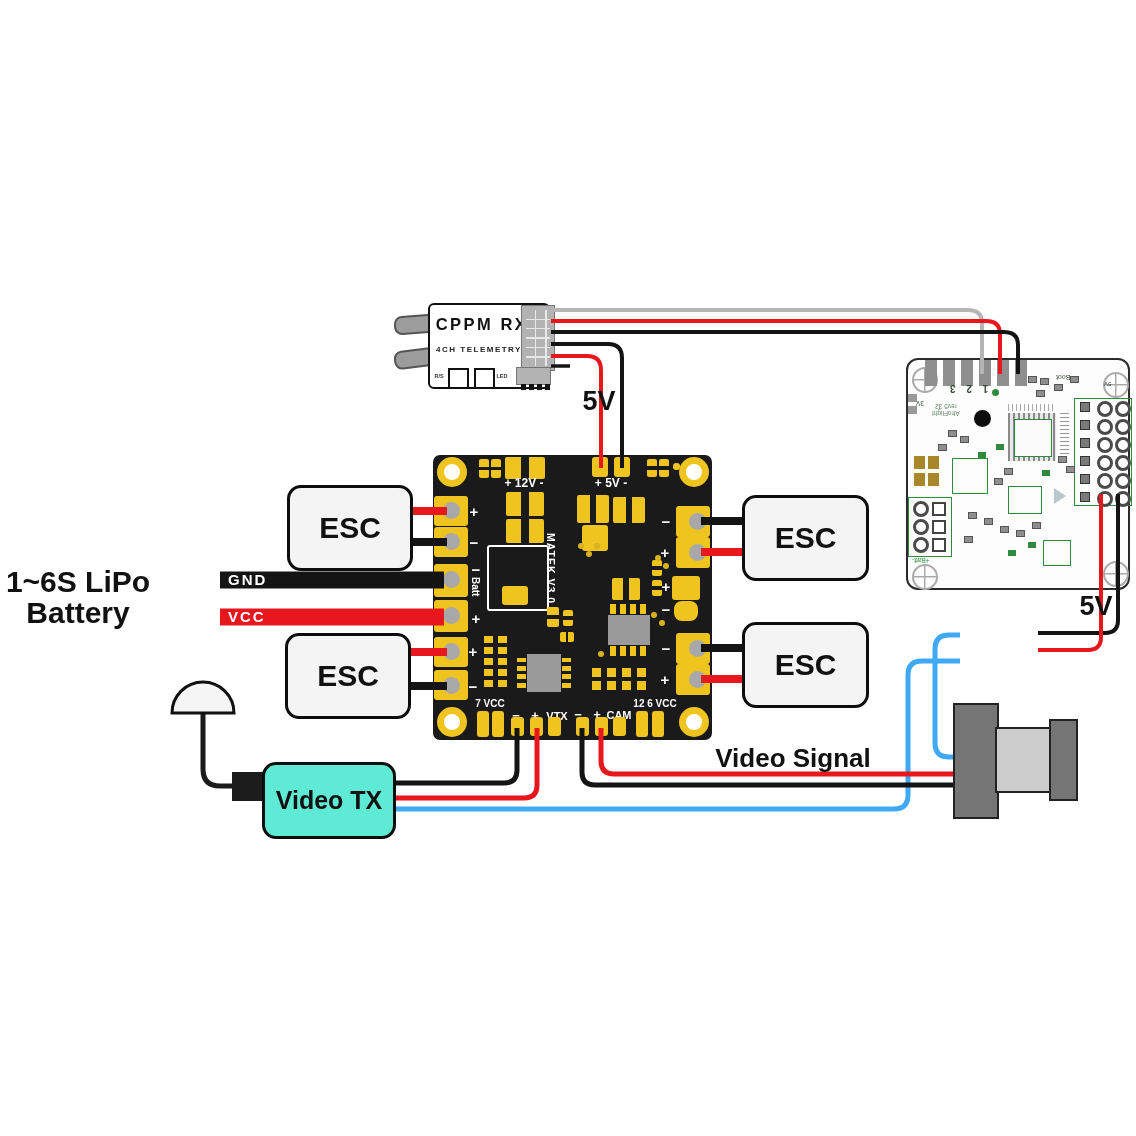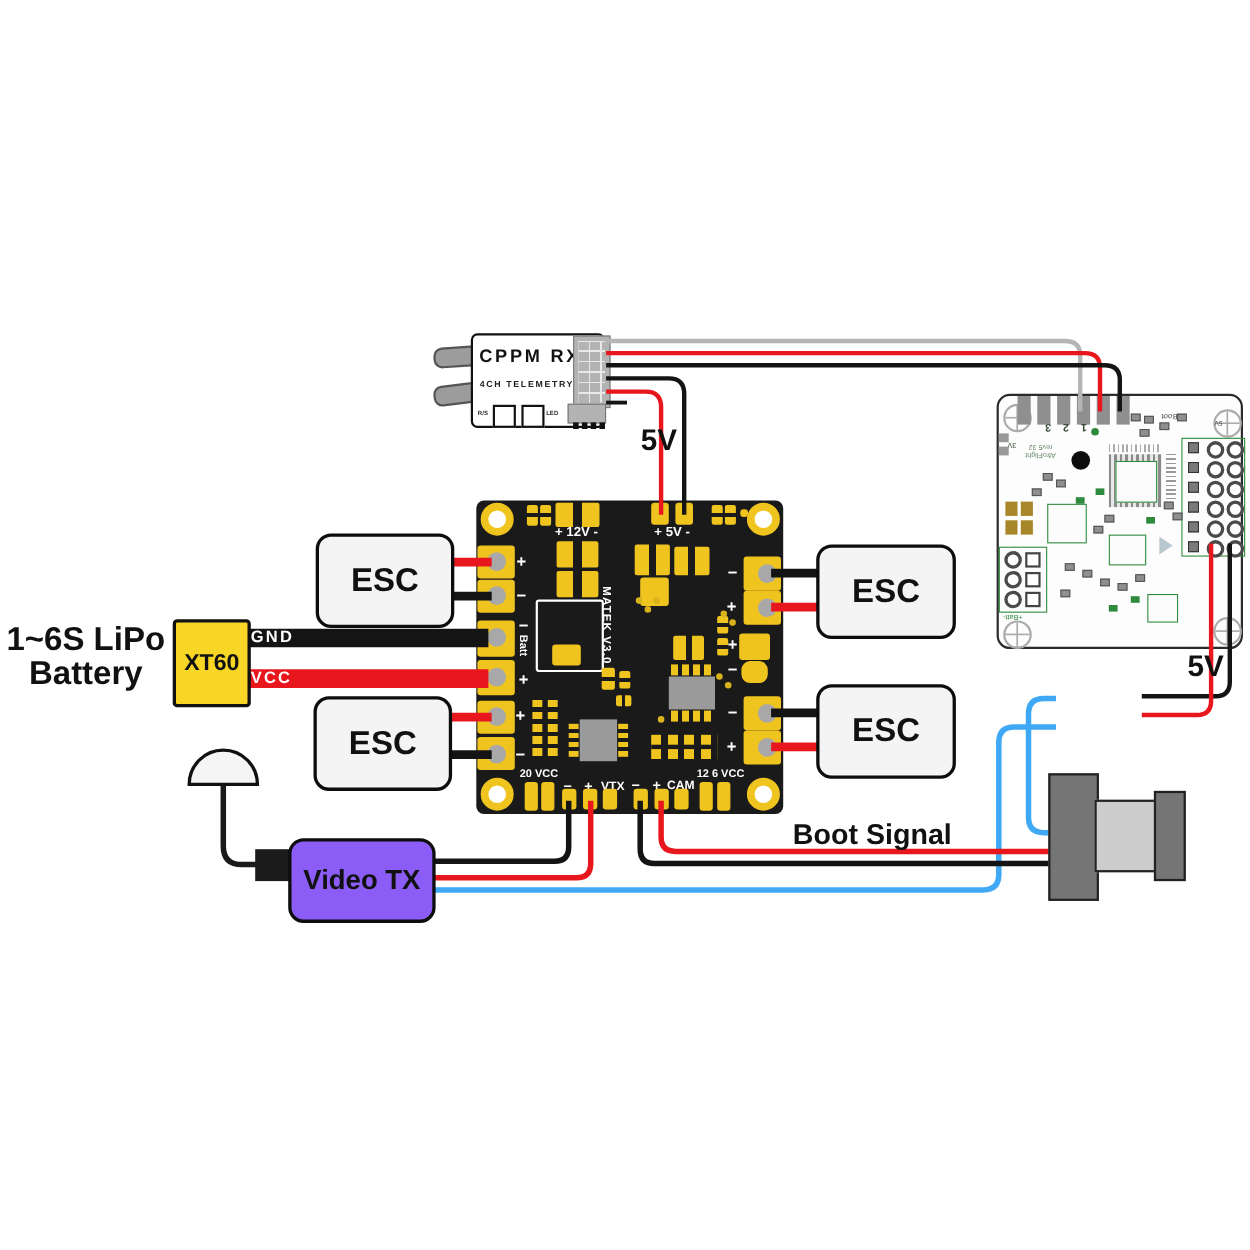--- a/index.html
+++ b/index.html
@@ -132,21 +132,21 @@
 
     <div class="via" style="left:145px;top:88px;"></div>
     <div class="via" style="left:153px;top:96px;"></div>
     <div class="via" style="left:161px;top:88px;"></div>
     <div class="via" style="left:222px;top:100px;"></div>
     <div class="via" style="left:230px;top:108px;"></div>
     <div class="via" style="left:218px;top:157px;"></div>
     <div class="via" style="left:226px;top:165px;"></div>
     <div class="via" style="left:165px;top:196px;"></div>
 
-    <div class="ctr wl" style="left:57px;top:249px;font-size:10px;">20 VCC</div>
+    <div class="ctr wl" style="left:57px;top:249px;font-size:10px;">7 VCC</div>
     <div class="ctr sign" style="left:83px;top:260px;font-size:13px;">−</div>
     <div class="ctr sign" style="left:102px;top:260px;font-size:13px;">+</div>
     <div class="ctr wl" style="left:124px;top:261px;font-size:11px;">VTX</div>
     <div class="ctr sign" style="left:145px;top:259px;font-size:13px;">−</div>
     <div class="ctr sign" style="left:164px;top:259px;font-size:13px;">+</div>
     <div class="ctr wl" style="left:186px;top:260px;font-size:11px;">CAM</div>
     <div class="ctr wl" style="left:222px;top:249px;font-size:10px;">12 6 VCC</div>
     <div class="pad" style="left:44px;top:256px;width:12px;height:26px;"></div>
     <div class="pad" style="left:59px;top:256px;width:12px;height:26px;"></div>
     <div class="pad" style="left:78px;top:262px;width:13px;height:19px;"></div>
@@ -300,45 +300,42 @@
     <path d="M551,356 H587 Q601,356 601,370 V468" fill="none" stroke="#e8171e" stroke-width="4"></path>
     <path d="M551,366 H570" fill="none" stroke="#141414" stroke-width="3.5"></path>
 
     <path d="M1118,494 V620 Q1118,633 1105,633 H1038" fill="none" stroke="#141414" stroke-width="4"></path>
     <path d="M1101,494 V637 Q1101,650 1088,650 H1038" fill="none" stroke="#e8171e" stroke-width="4"></path>
 
     <path d="M203,713 V769 Q203,786 220,786 H242" fill="none" stroke="#1a1a1a" stroke-width="5"></path>
     <path d="M172,713 A31,31 0 0 1 234,713 Z" fill="#f5f5f5" stroke="#111" stroke-width="3"></path>
   </svg>
 
-  <div class="a" style="left:157px;top:563px;width:65px;height:74px;background:#f8d626;border:3px solid #111;border-radius:4px;display:flex;align-items:center;justify-content:center;">
-    <span class="blk" style="font-size:21px;">XT60</span>
-  </div>
   <div class="a wl" style="left:228px;top:572px;font-size:15px;letter-spacing:2px;line-height:16px;">GND</div>
   <div class="a wl" style="left:228px;top:609px;font-size:15px;letter-spacing:2px;line-height:16px;">VCC</div>
 
   <div class="box" style="left:287px;top:485px;width:120px;height:80px;">
       <span>ESC</span>
     </div>
   <div class="box" style="left:285px;top:633px;width:120px;height:80px;">
       <span>ESC</span>
     </div>
   <div class="box" style="left:742px;top:495px;width:121px;height:80px;">
       <span>ESC</span>
     </div>
   <div class="box" style="left:742px;top:622px;width:121px;height:80px;">
       <span>ESC</span>
     </div>
 
   <div class="a" style="left:232px;top:772px;width:32px;height:29px;background:#1c1c1c;"></div>
-  <div class="box" style="left:262px;top:762px;width:128px;height:71px;background:#8b5cf6;border-width:3px;font-size:25px;">
+  <div class="box" style="left:262px;top:762px;width:128px;height:71px;background:#5eead4;border-width:3px;font-size:25px;">
     <span>Video TX</span>
   </div>
 
   <div class="a" style="left:953px;top:703px;width:42px;height:112px;background:#757575;border:2px solid #222;"></div>
   <div class="a" style="left:995px;top:727px;width:56px;height:62px;background:#cccccc;border:2px solid #222;"></div>
   <div class="a" style="left:1049px;top:719px;width:25px;height:78px;background:#757575;border:2px solid #222;"></div>
 
   <div class="ctr blk" style="left:599px;top:401px;font-size:27px;">5V</div>
   <div class="ctr blk" style="left:1096px;top:606px;font-size:27px;">5V</div>
-  <div class="ctr blk" style="left:793px;top:758px;font-size:26px;">Boot Signal</div>
+  <div class="ctr blk" style="left:793px;top:758px;font-size:26px;">Video Signal</div>
 
 </div>
 
 </body></html>

